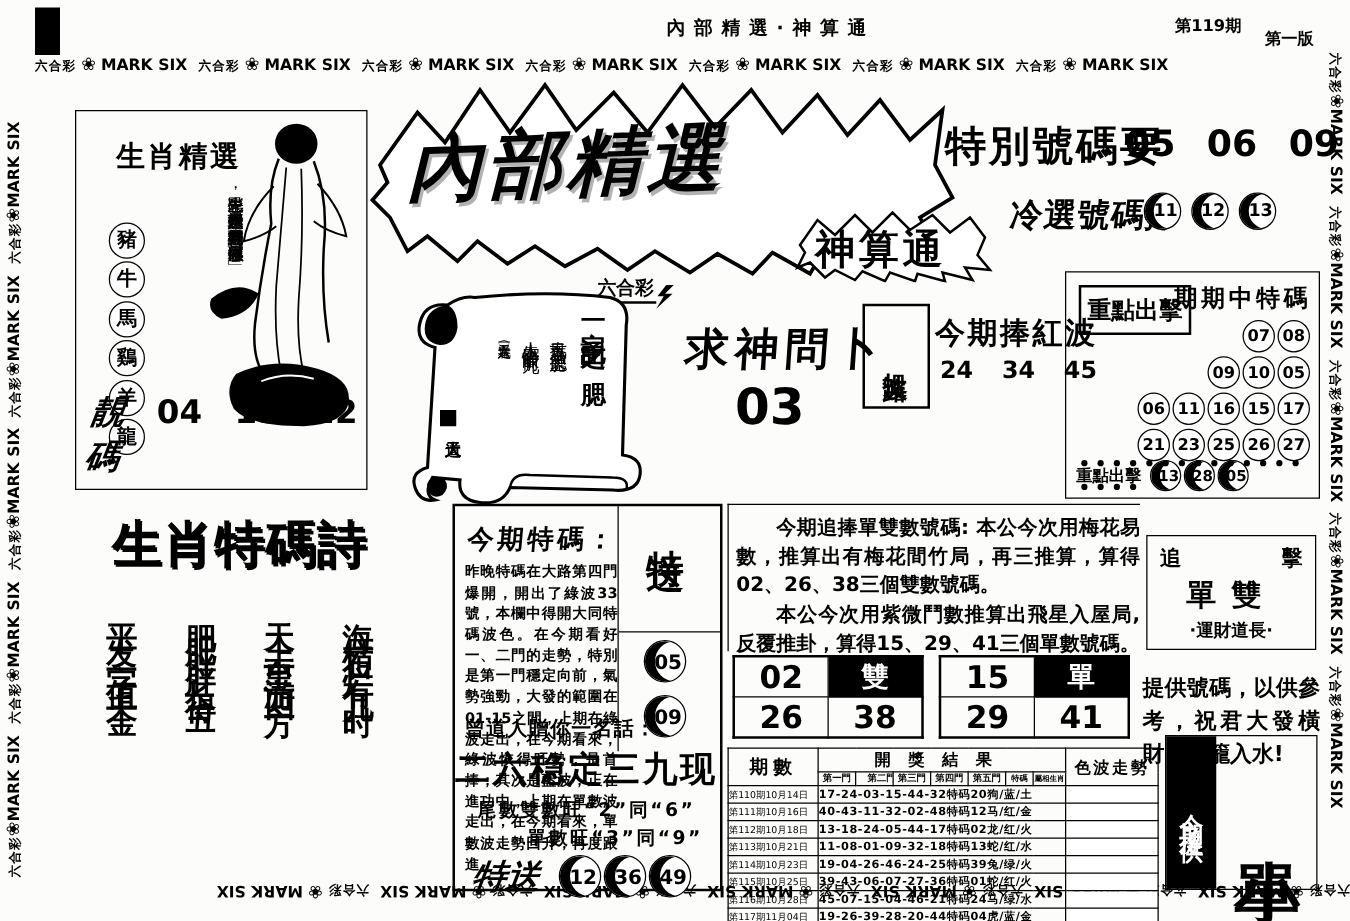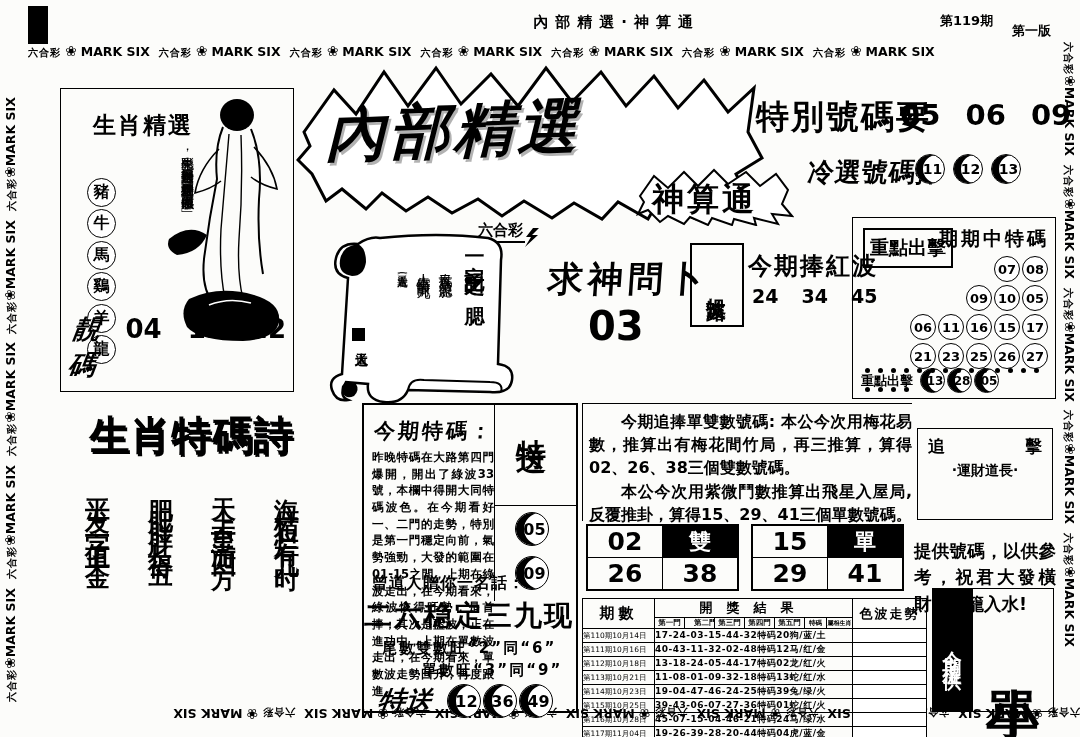--- a/index.html
+++ b/index.html
@@ -222,20 +222,21 @@
       </tr>
     </tbody>
       </table>
   </div>
 
   <div class="abs" style="left:917px;top:428px;width:136px;height:92px;border:1.5px solid #000;box-sizing:border-box;padding:6px 10px;">
     <div style="display:flex;justify-content:space-between;font-size:17px;font-weight:bold;">
       <span>追</span>
       <span>擊</span>
     </div>
+    <div style="text-align:center;font-size:24px;font-weight:900;letter-spacing:12px;margin-top:2px;">單雙</div>
     <div style="text-align:center;font-size:14px;font-weight:bold;margin-top:4px;">·運財道長·</div>
   </div>
   <div class="abs b" style="left:914px;top:538px;width:142px;font-size:17.5px;line-height:1.5;text-align:justify;">提供號碼，以供參考，祝君大發橫財，豬籠入水!</div>
 
   <div class="abs" style="left:582px;top:598px;">
     <table class="results">
       <colgroup>
         <col style="width:72px">
           <col style="width:30px">
           <col style="width:30px">
@@ -278,21 +279,21 @@
             <td class="rr" colspan="7">13-18-24-05-44-17特码02龙/红/火</td>
             <td class="rw"></td>
           </tr>
           <tr style="height: 10px;">
             <td class="ri">第113期10月21日</td>
             <td class="rr" colspan="7">11-08-01-09-32-18特码13蛇/红/水</td>
             <td class="rw"></td>
           </tr>
           <tr style="height: 10px;">
             <td class="ri">第114期10月23日</td>
-            <td class="rr" colspan="7">19-04-47-46-24-25特码39兔/绿/火</td>
+            <td class="rr" colspan="7">19-04-26-46-24-25特码39兔/绿/火</td>
             <td class="rw"></td>
           </tr>
           <tr style="height: 10px;">
             <td class="ri">第115期10月25日</td>
             <td class="rr" colspan="7">39-43-06-07-27-36特码01蛇/红/火</td>
             <td class="rw"></td>
           </tr>
           <tr style="height: 10px;">
             <td class="ri">第116期10月28日</td>
             <td class="rr" colspan="7">45-07-15-04-46-21特码24马/绿/水</td>

